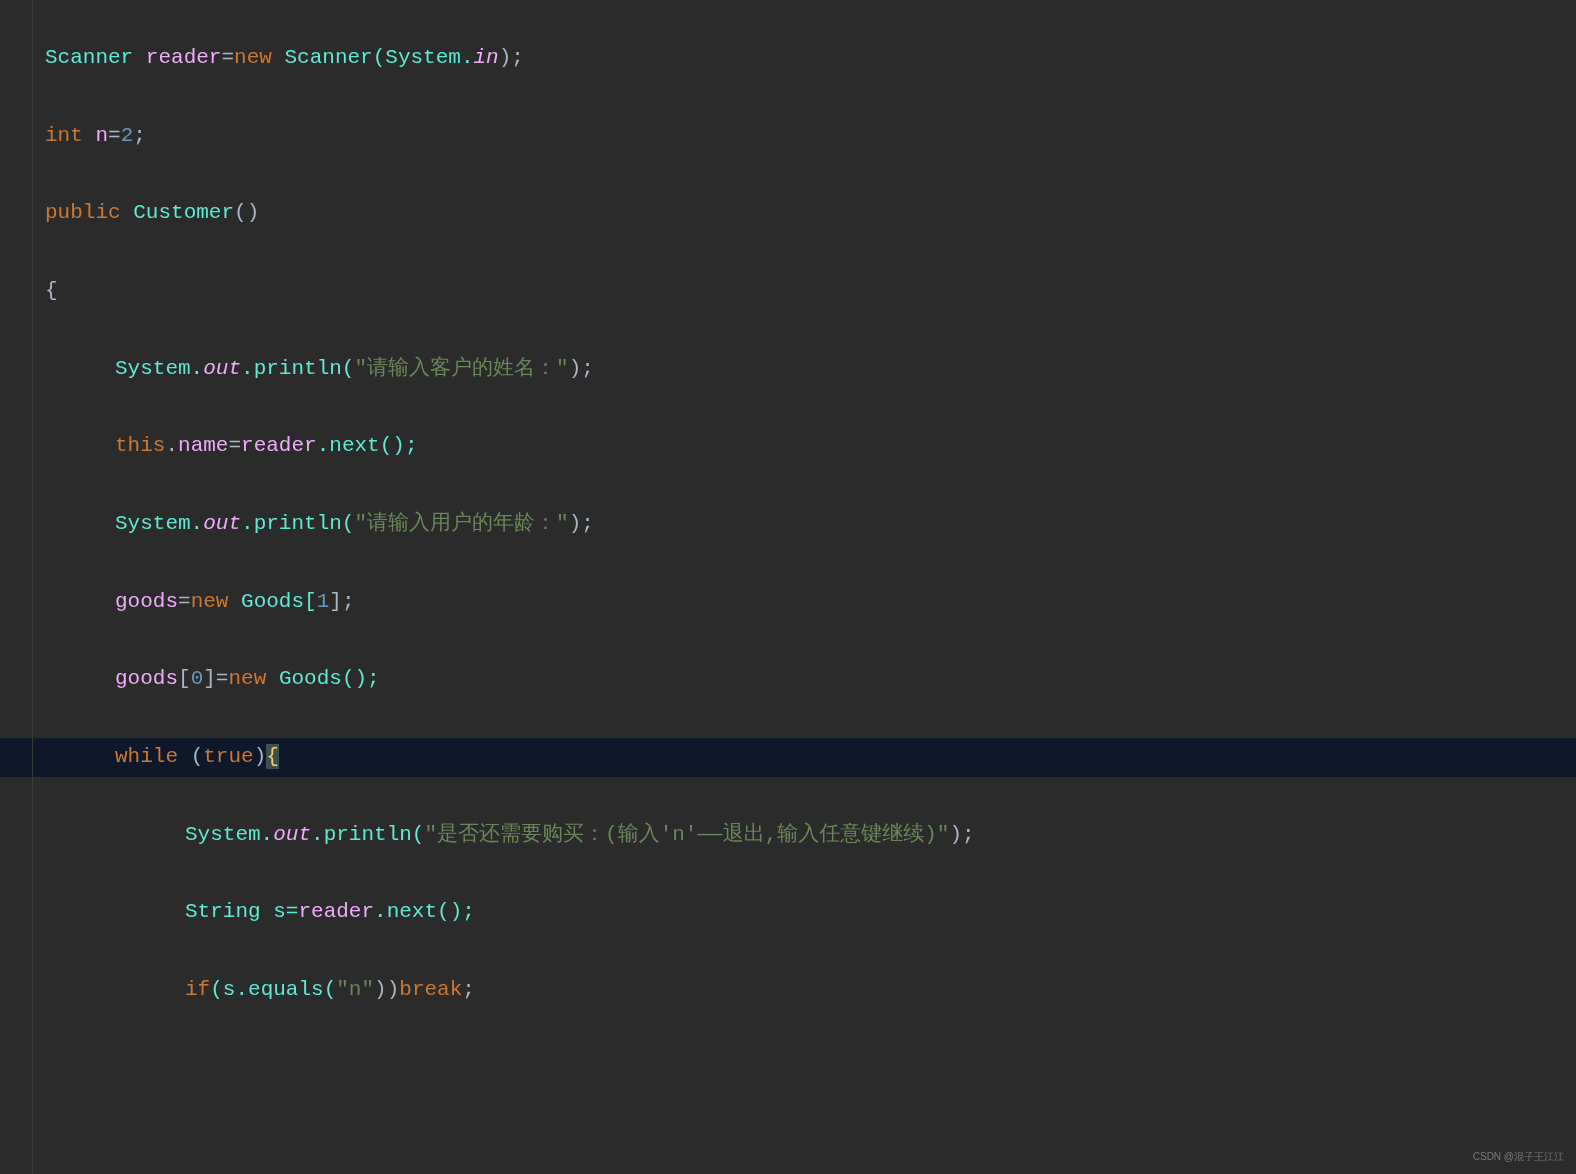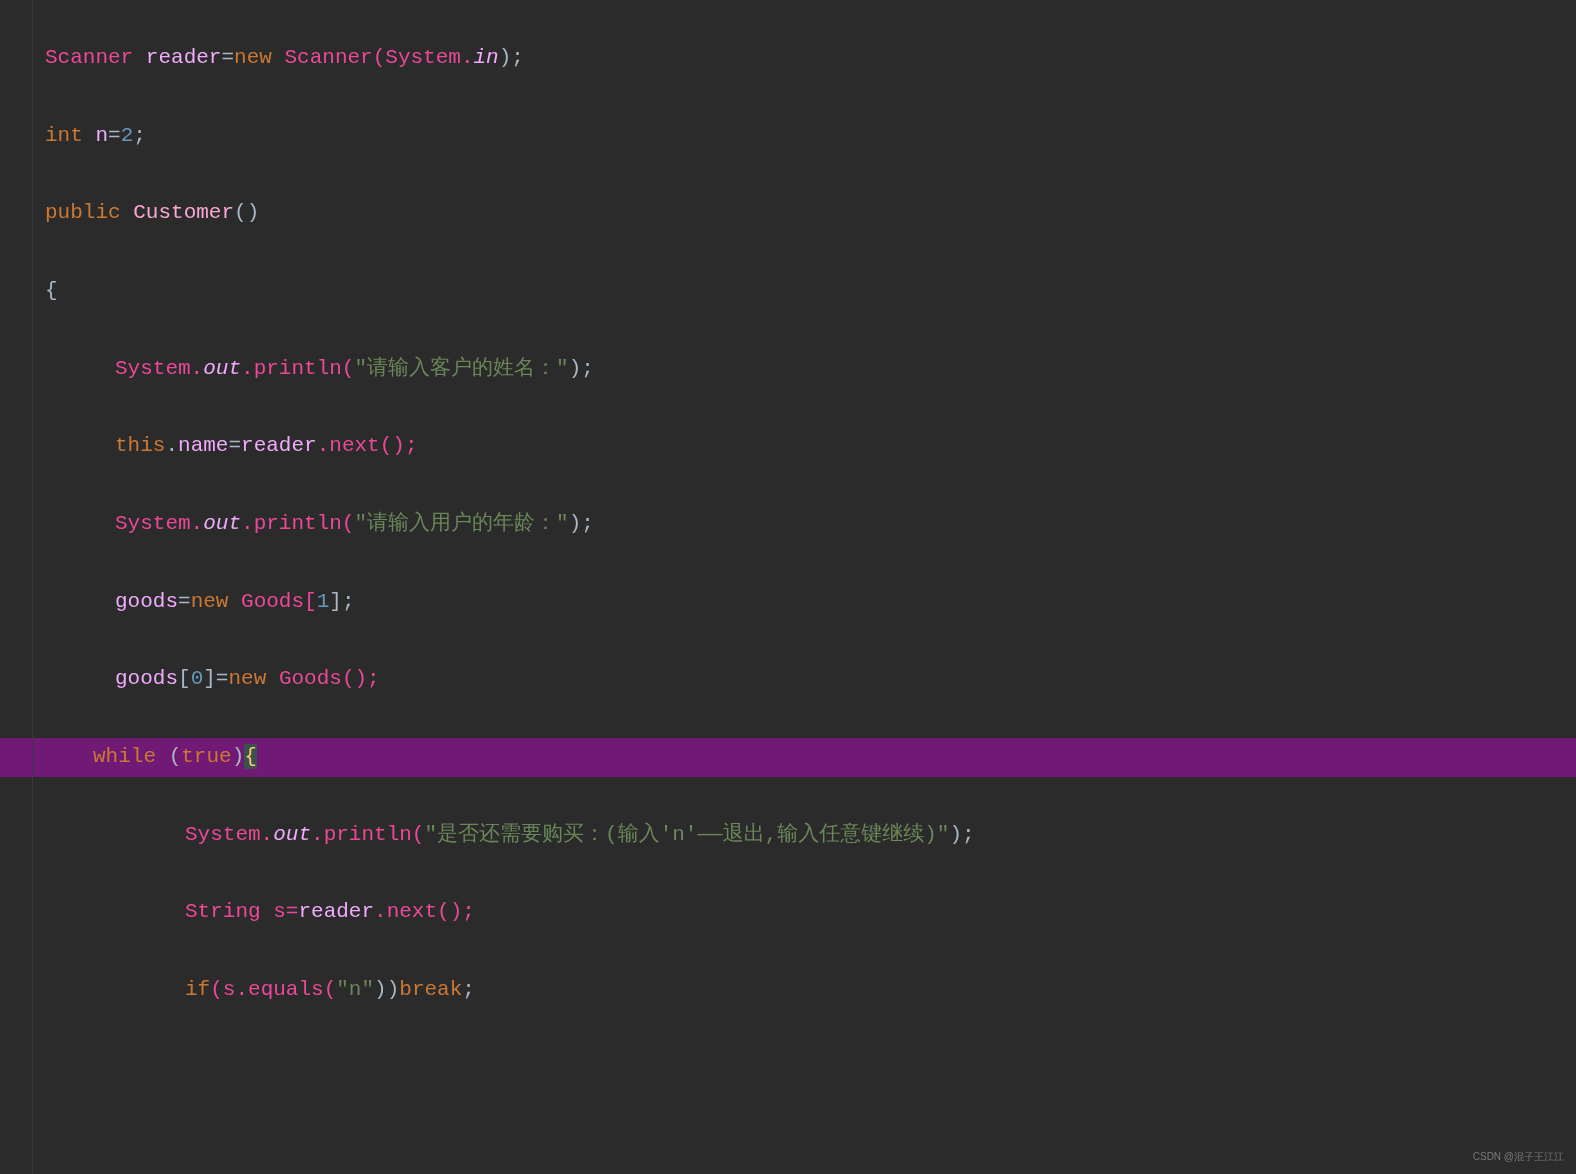--- a/index.html
+++ b/index.html
@@ -29,30 +29,30 @@
       top: 0;
       bottom: 0;
       width: 1px;
       background: #3a3a3a;
     }
     .line {
       display: block;
       min-height: 38.8px;
     }
     .highlighted {
-      background: #701a75;
+      background: #0f172a;
       margin-left: -45px;
-      padding-left: 23px;
+      padding-left: 45px;
     }
     .kw { color: #cc7832; }
     .field { color: #f0abfc; }
     .num { color: #6897bb; }
     .str { color: #6a8759; }
-    .method { color: #f9a8d4; }
-    .ident { color: #ec4899; }
+    .method { color: #5eead4; }
+    .ident { color: #5eead4; }
     .punct { color: #a9b7c6; }
     .italic { font-style: italic; }
     .indent1 { padding-left: 70px; display: inline-block; }
     .indent2 { padding-left: 140px; display: inline-block; }
     .brace-match {
       background: #3b514d;
       color: #ffc66d;
       padding: 1px 0;
     }
     .watermark {

